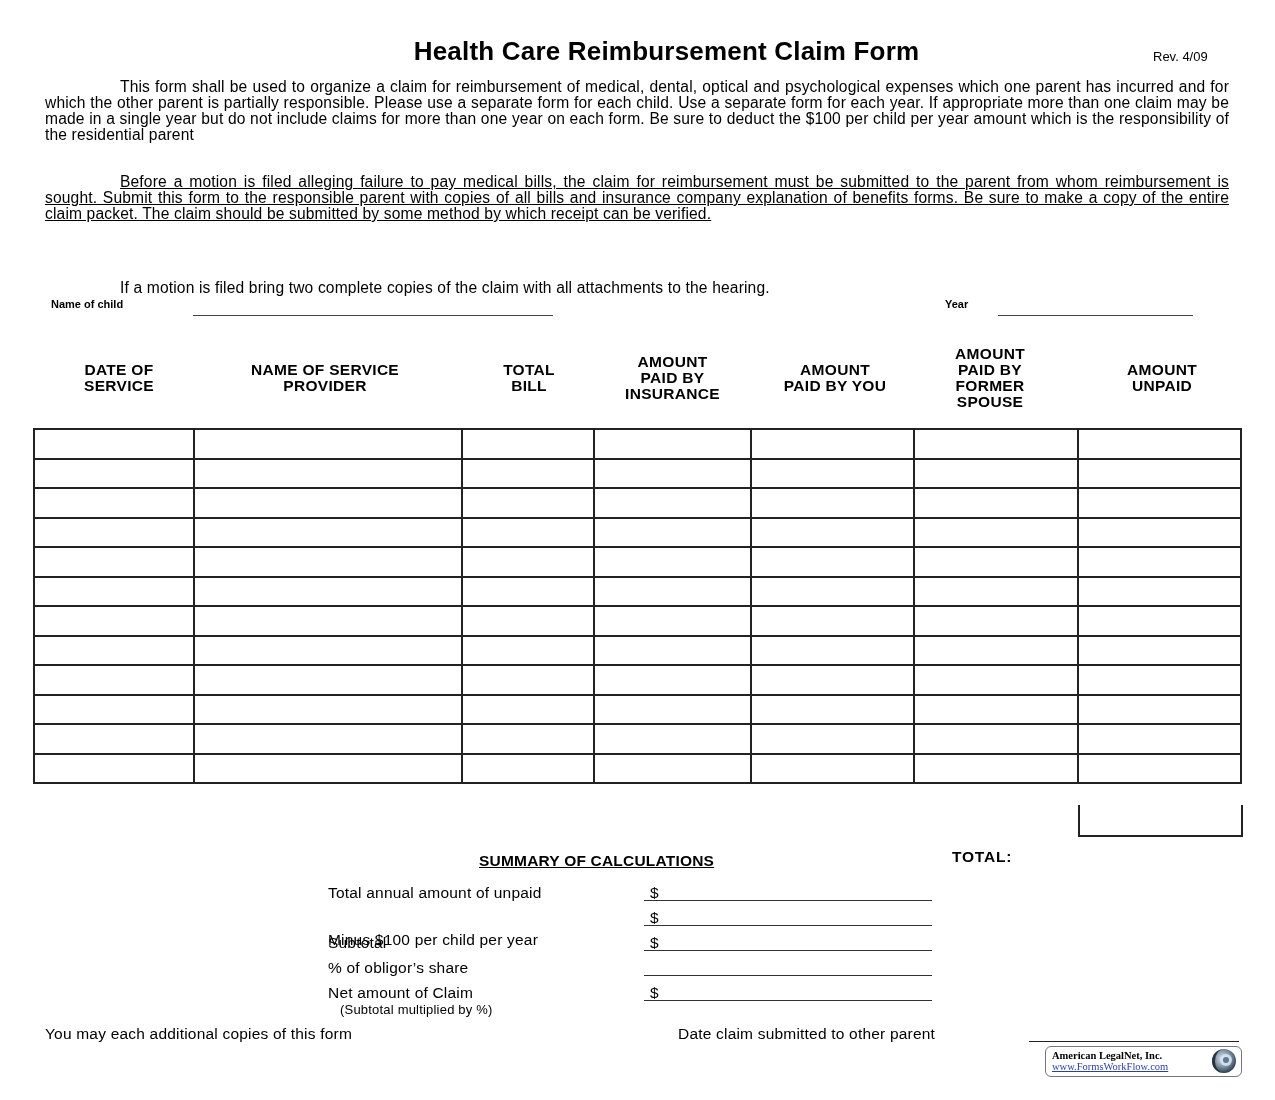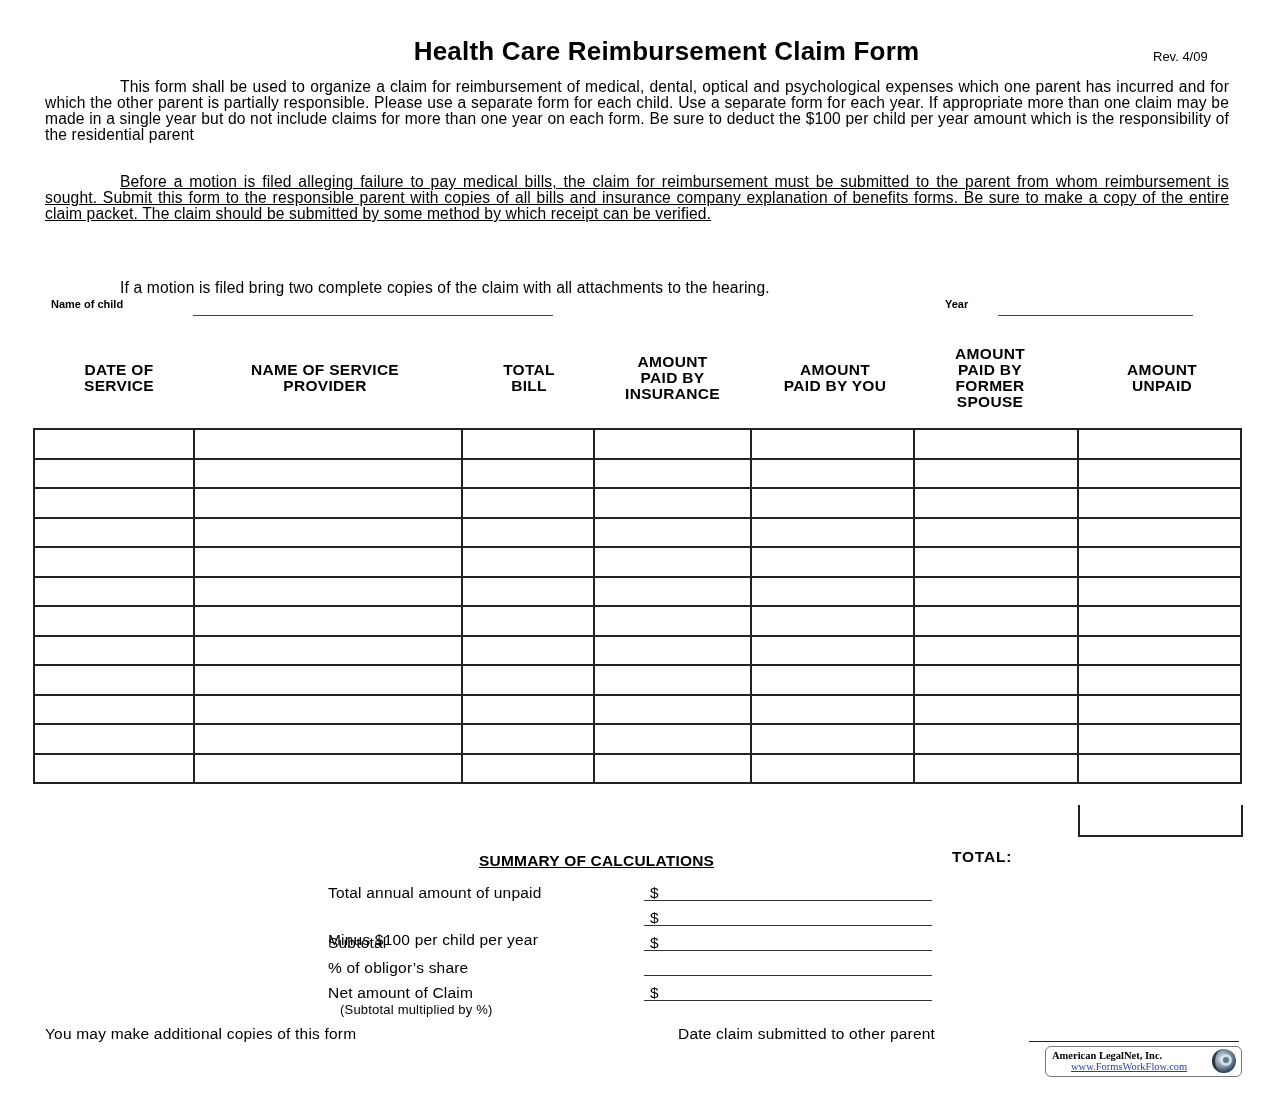--- a/index.html
+++ b/index.html
@@ -25,21 +25,21 @@
   #summary-title { left:479px; top:852px; font-size:15.5px; font-weight:bold; text-decoration:underline; letter-spacing:0.2px; }
   .sum-label { left:328px; font-size:15.5px; letter-spacing:0.2px; }
   .sum-line { left:644px; width:288px; height:16px; border-bottom:1px solid #333; font-size:15.5px; }
   .sum-line span { padding-left:6px; }
   .sum-sub { left:340px; font-size:13px; letter-spacing:0.2px; }
   #footer-left { left:45px; top:1025px; font-size:15.5px; letter-spacing:0.2px; }
   #footer-right { left:678px; top:1025px; font-size:15.5px; letter-spacing:0.2px; }
   #date-line { left:1029px; top:1027px; width:210px; height:14px; border-bottom:1px solid #222; }
   #badge { left:1045px; top:1046px; width:195px; height:29px; border:1px solid #777; border-radius:6px; background:#fff;text-align:right; }
   #badge-name { position:absolute; left:6px; top:3px; font-family:"Liberation Serif", serif; font-size:10.5px; font-weight:bold; }
-  #badge-url { position:absolute; left:6px; top:14px; font-family:"Liberation Serif", serif; font-size:10.5px; color:#2a3fa0; text-decoration:underline;margin-left:19px; }
+  #badge-url { position:absolute; left:6px; top:14px; font-family:"Liberation Serif", serif; font-size:10.5px; color:#2a3fa0; text-decoration:underline; }
   #badge-logo { position:absolute; right:4px; top:1px; width:26px; height:26px; }
 </style>
 </head>
 <body>
 
 <div id="title" class="abs">Health Care Reimbursement Claim Form</div>
 <div id="rev" class="abs">Rev. 4/09</div>
 
 <div id="p1" class="abs para"><span class="indent"></span><span>This form shall be used to organize a claim for reimbursement of medical, dental, optical and psychological expenses which one parent has incurred and for which the other parent is partially responsible.  Please use a separate form for each child. Use a separate form for each year.  If appropriate more than one claim may be made in a single year but do not include claims for more than one year on each form.  Be sure to deduct the $100 per child per year amount which is the responsibility of the residential parent</span></div>
 <div id="p2" class="abs para"><span class="indent"></span><span>Before a motion is filed alleging failure to pay medical bills, the claim for reimbursement must be submitted to the parent from whom reimbursement is sought.   Submit this form to the responsible parent with copies of all bills and insurance company explanation of benefits forms.  Be sure to make a copy of the entire claim packet.  The claim should be submitted by some method by which receipt can be verified.</span></div>
@@ -218,21 +218,21 @@
 <div class="abs sum-label" style="top:934px;">Subtotal</div>
 <div class="abs sum-line" style="top:934px;"><span>$</span> <span></span></div>
 
 <div class="abs sum-label" style="top:959px;">% of obligor’s share</div>
 <div class="abs sum-line" style="top:959px;"><span></span></div>
 
 <div class="abs sum-label" style="top:984px;">Net amount of Claim</div>
 <div class="abs sum-line" style="top:984px;"><span>$</span> <span></span></div>
 <div class="abs sum-sub" style="top:1002px;">(Subtotal multiplied by %)</div>
 
-<div id="footer-left" class="abs">You may make additional copies of this form</div>
+<div id="footer-left" class="abs">You may each additional copies of this form</div>
 <div id="footer-right" class="abs">Date claim submitted to other parent</div>
 <div id="date-line" class="abs"></div>
 
 <div id="badge" class="abs">
   <div id="badge-name">American LegalNet, Inc.</div>
   <div id="badge-url">www.FormsWorkFlow.com</div>
   <svg id="badge-logo" viewBox="0 0 26 26">
     <defs>
       <radialGradient id="g1" cx="45%" cy="40%" r="60%">
         <stop offset="0%" stop-color="#e8eef4"></stop>

